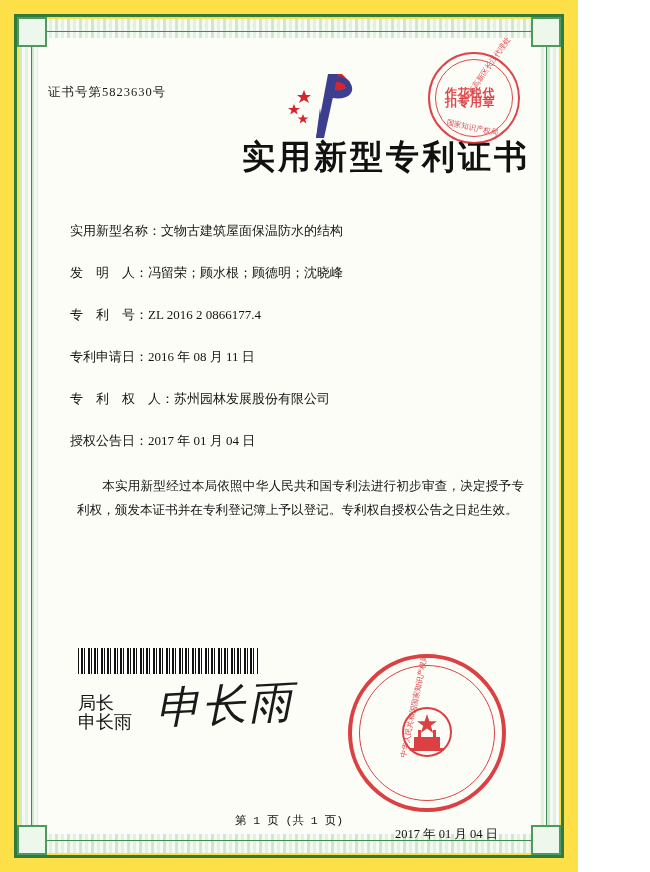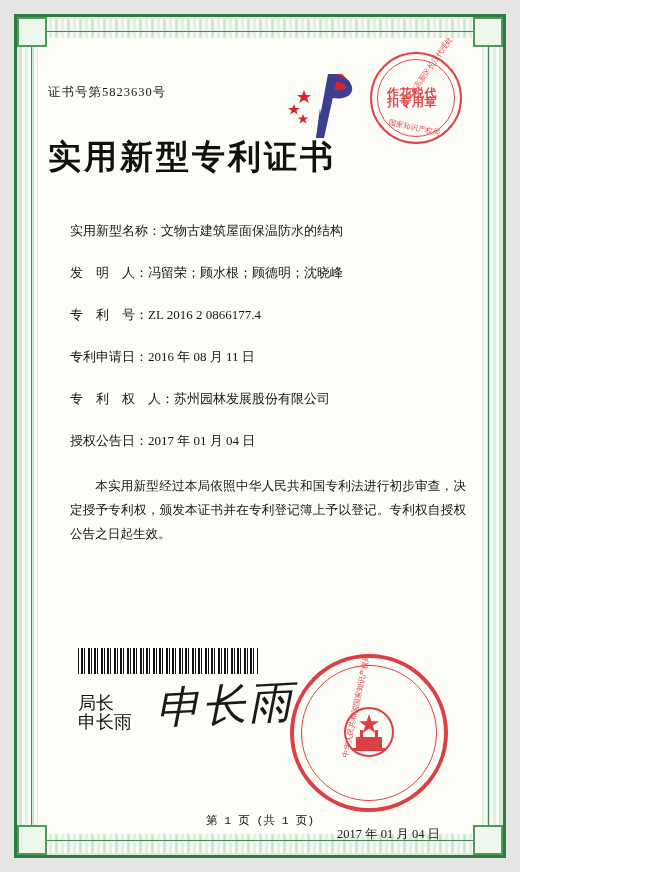--- a/index.html
+++ b/index.html
@@ -9,23 +9,23 @@
   }
   body {
     width: 650px;
     height: 872px;
     font-family: "Liberation Serif", "DejaVu Serif", serif;
     color: #111;
     overflow: hidden;
   }
   .page {
     position: relative;
-    width: 520px;
+    width: 578px;
     height: 872px;
-    background: #e5e5e5;
+    background: #fde047;
     box-sizing: border-box;
   }
 
   
   .border-outer {
     position: absolute;
     left: 14px;
     top: 14px;
     right: 14px;
     bottom: 14px;
@@ -138,21 +138,21 @@
   .circ-char {
     position: absolute;
     font-size: 7.5px;
     line-height: 8px;
     transform-origin: center center;
     white-space: nowrap;
   }
 
   .title {
     margin-top: 34px;
-    text-align: left;
+    text-align: right;
     font-size: 33px;
     font-weight: bold;
     letter-spacing: 3px;
     color: #111;
     font-family: Liberation Serif, serif;
   }
 
   .fields {
     margin-top: 42px;
     padding-left: 22px;
@@ -175,21 +175,21 @@
     margin-top: 22px;
     padding-left: 18px;
     padding-right: 6px;
   }
   .para {
     font-size: 12.6px;
     line-height: 24px;
     text-indent: 2em;
     text-align: justify;
     color: #141414;
-    margin: 0 0 1px 4px;
+    margin: 0 0 1px 11px;
   }
 
   
   .barcode {
     position: absolute;
     left: 30px;
     top: 602px;
     width: 180px;
     height: 26px;
     background-image: repeating-linear-gradient(

